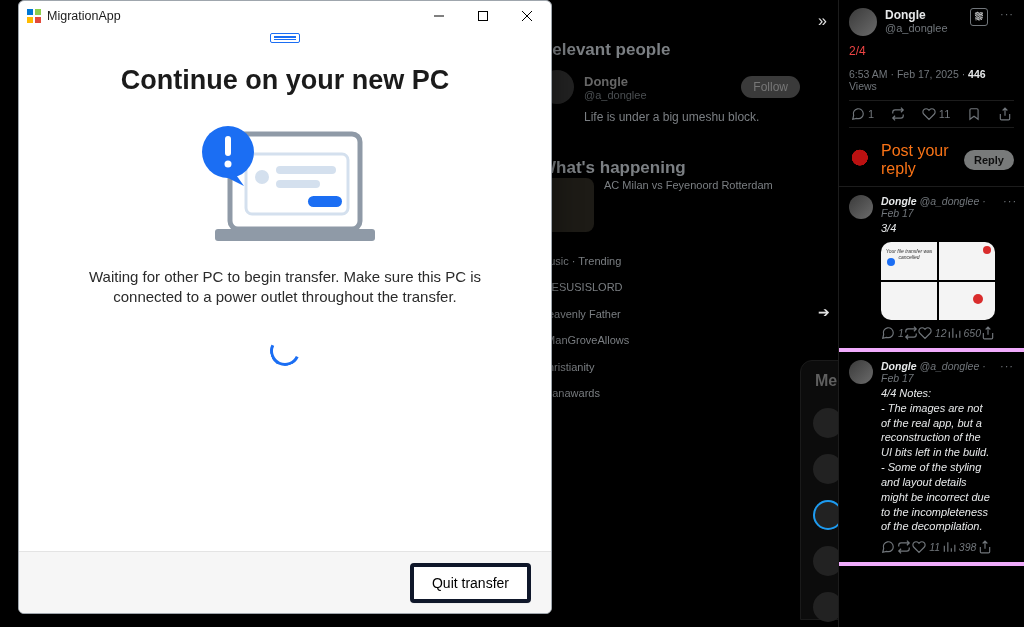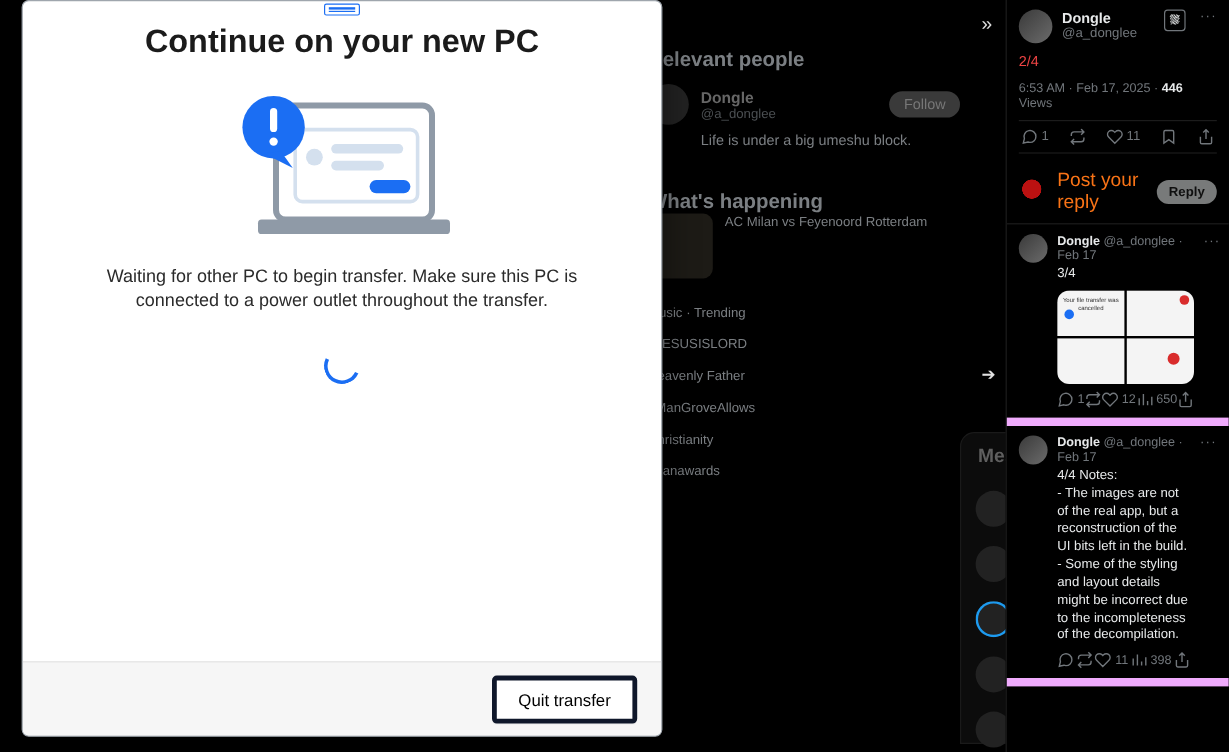--- a/index.html
+++ b/index.html
@@ -41,21 +41,21 @@
   .thread .mt-more { color:#71767b; margin-left:4px; letter-spacing:1px; }
   .thread .mt-body { margin-top:8px; color:#ef4444; font-size:12px; }
   .thread .mt-meta { margin-top:10px; color:#71767b; font-size:10.5px; }
   .thread .mt-meta .bold { color:#e7e9ea; font-weight:700; }
   .thread .mt-actions { display:flex; justify-content:space-between; padding:6px 2px; border-top:1px solid #1c1c1c; border-bottom:1px solid #1c1c1c; margin-top:8px; color:#71767b; font-size:11px; }
   .thread .mt-actions span { display:flex; align-items:center; gap:3px; }
   .thread .reply-box { display:flex; align-items:center; gap:8px; padding:8px 10px; border-bottom:1px solid #1c1c1c; }
   .thread .reply-av { width:24px; height:24px; border-radius:50%; background:radial-gradient(circle at 45% 40%, #b11 0 40%, #000 42%); }
   .thread .reply-ph { flex:1; color:#f97316; font-size:16px; }
   .thread .reply-btn { background:#787a7a; color:#0f0f0f; border-radius:14px; padding:4px 10px; font-weight:700; font-size:11px; }
-  .thread .sub { padding:8px 10px; border-bottom:7px solid #f0abfc; }
+  .thread .sub { padding:8px 10px; border-bottom:4px solid #f0abfc;font-style:italic; }
   .thread .sub-head { display:flex; gap:8px; align-items:flex-start; }
   .thread .sub-av { width:24px; height:24px; border-radius:50%; background:linear-gradient(135deg,#3a3a3a,#6b6b6b); flex-shrink:0; }
   .thread .sub-meta { color:#71767b; font-size:10.5px; }
   .thread .sub-name { color:#e7e9ea; font-weight:700; }
   .thread .sub-body { color:#e7e9ea; margin-top:2px; line-height:1.35; font-size:11px; }
   .thread .sub .inline-more { margin-left:auto; color:#71767b; letter-spacing:1px; }
   .thread .img-cluster { margin-top:6px; display:grid; grid-template-columns:1fr 1fr; gap:2px; border-radius:10px; overflow:hidden; }
   .thread .img-cluster .cell { background:#f4f4f4; height:38px; position:relative; }
   .thread .img-cluster .cell.c1::after { content:""; position:absolute; left:6px; top:16px; width:8px; height:8px; background:#1b6ef3; border-radius:50%; }
   .thread .img-cluster .cell.c2::after { content:""; position:absolute; right:4px; top:4px; width:8px; height:8px; background:#d92c2c; border-radius:50%; }
@@ -78,21 +78,21 @@
        linear-gradient(#8ccf4c,#8ccf4c) right top/6px 6px no-repeat,
        linear-gradient(#ffbb00,#ffbb00) left bottom/6px 6px no-repeat,
        linear-gradient(#e24a3b,#e24a3b) right bottom/6px 6px no-repeat;
   }
   .win .title-text { flex:1; }
   .win .win-btn { width:44px; height:30px; display:flex; align-items:center; justify-content:center; }
   .win .pill-tab { align-self:center; margin-top:2px; width:30px; height:10px;
                    border:1.5px solid #1b6ef3; border-radius:2px; position:relative; }
   .win .pill-tab::before, .win .pill-tab::after { content:""; position:absolute; left:3px; right:3px; height:1.5px; background:#1b6ef3; }
   .win .pill-tab::before { top:2px; } .win .pill-tab::after { bottom:2px; }
-  .win h1 { text-align:center; font-weight:600; font-size:27px; margin-top:6px; }
+  .win h1 { text-align:center; font-weight:600; font-size:27px; margin-top:22px; }
   .win .illus { display:flex; justify-content:center; margin-top:18px; }
   .win .desc { text-align:center; font-size:15px; color:#2b2b2b; padding:0 40px; margin-top:18px; line-height:1.35; }
   .win .spinner-wrap { display:flex; justify-content:center; margin-top:28px; }
   .win .spinner { width:30px; height:30px; border:3.5px solid transparent;
                   border-bottom-color:#1b6ef3; border-left-color:#1b6ef3;
                   border-radius:50%; transform:rotate(-20deg); }
   .win .footer { margin-top:auto; height:62px; background:#f6f6f6; border-top:1px solid #e4e4e4;
                  display:flex; align-items:center; justify-content:flex-end; padding:0 20px; }
   .win .quit-btn { background:#fff; border:4px solid #0f172a; border-radius:4px;
                    padding:8px 18px; font-size:14px; box-shadow:0 1px 0 rgba(0,0,0,.03); cursor:pointer; }
@@ -300,20 +300,39 @@
                 </svg>
               </span>
           </div>
         </div>
         <div class="inline-more">···</div>
       </div>
     </div>
   </div>
 
   <div class="win">
+    <div class="titlebar">
+      <div class="app-icon"></div>
+      <div class="title-text">MigrationApp</div>
+      <div class="win-btn">
+        <svg width="10" height="10" viewBox="0 0 10 10">
+            <path d="M0 5h10" stroke="#000" stroke-width="1"></path>
+          </svg>
+      </div>
+      <div class="win-btn">
+        <svg width="10" height="10" viewBox="0 0 10 10">
+            <rect x="0.5" y="0.5" width="9" height="9" fill="none" stroke="#000"></rect>
+          </svg>
+      </div>
+      <div class="win-btn close">
+        <svg width="10" height="10" viewBox="0 0 10 10">
+            <path d="M0 0l10 10M10 0L0 10" stroke="#000" stroke-width="1"></path>
+          </svg>
+      </div>
+    </div>
 
     <div class="pill-tab"></div>
 
     <h1>Continue on your new PC</h1>
 
     <div class="illus">
       <svg width="190" height="135" viewBox="0 0 190 135">
 
         <rect x="40" y="20" width="130" height="95" rx="8" fill="#fff" stroke="#8f9aa7" stroke-width="5"></rect>
         <rect x="25" y="115" width="160" height="12" rx="3" fill="#8f9aa7"></rect>

